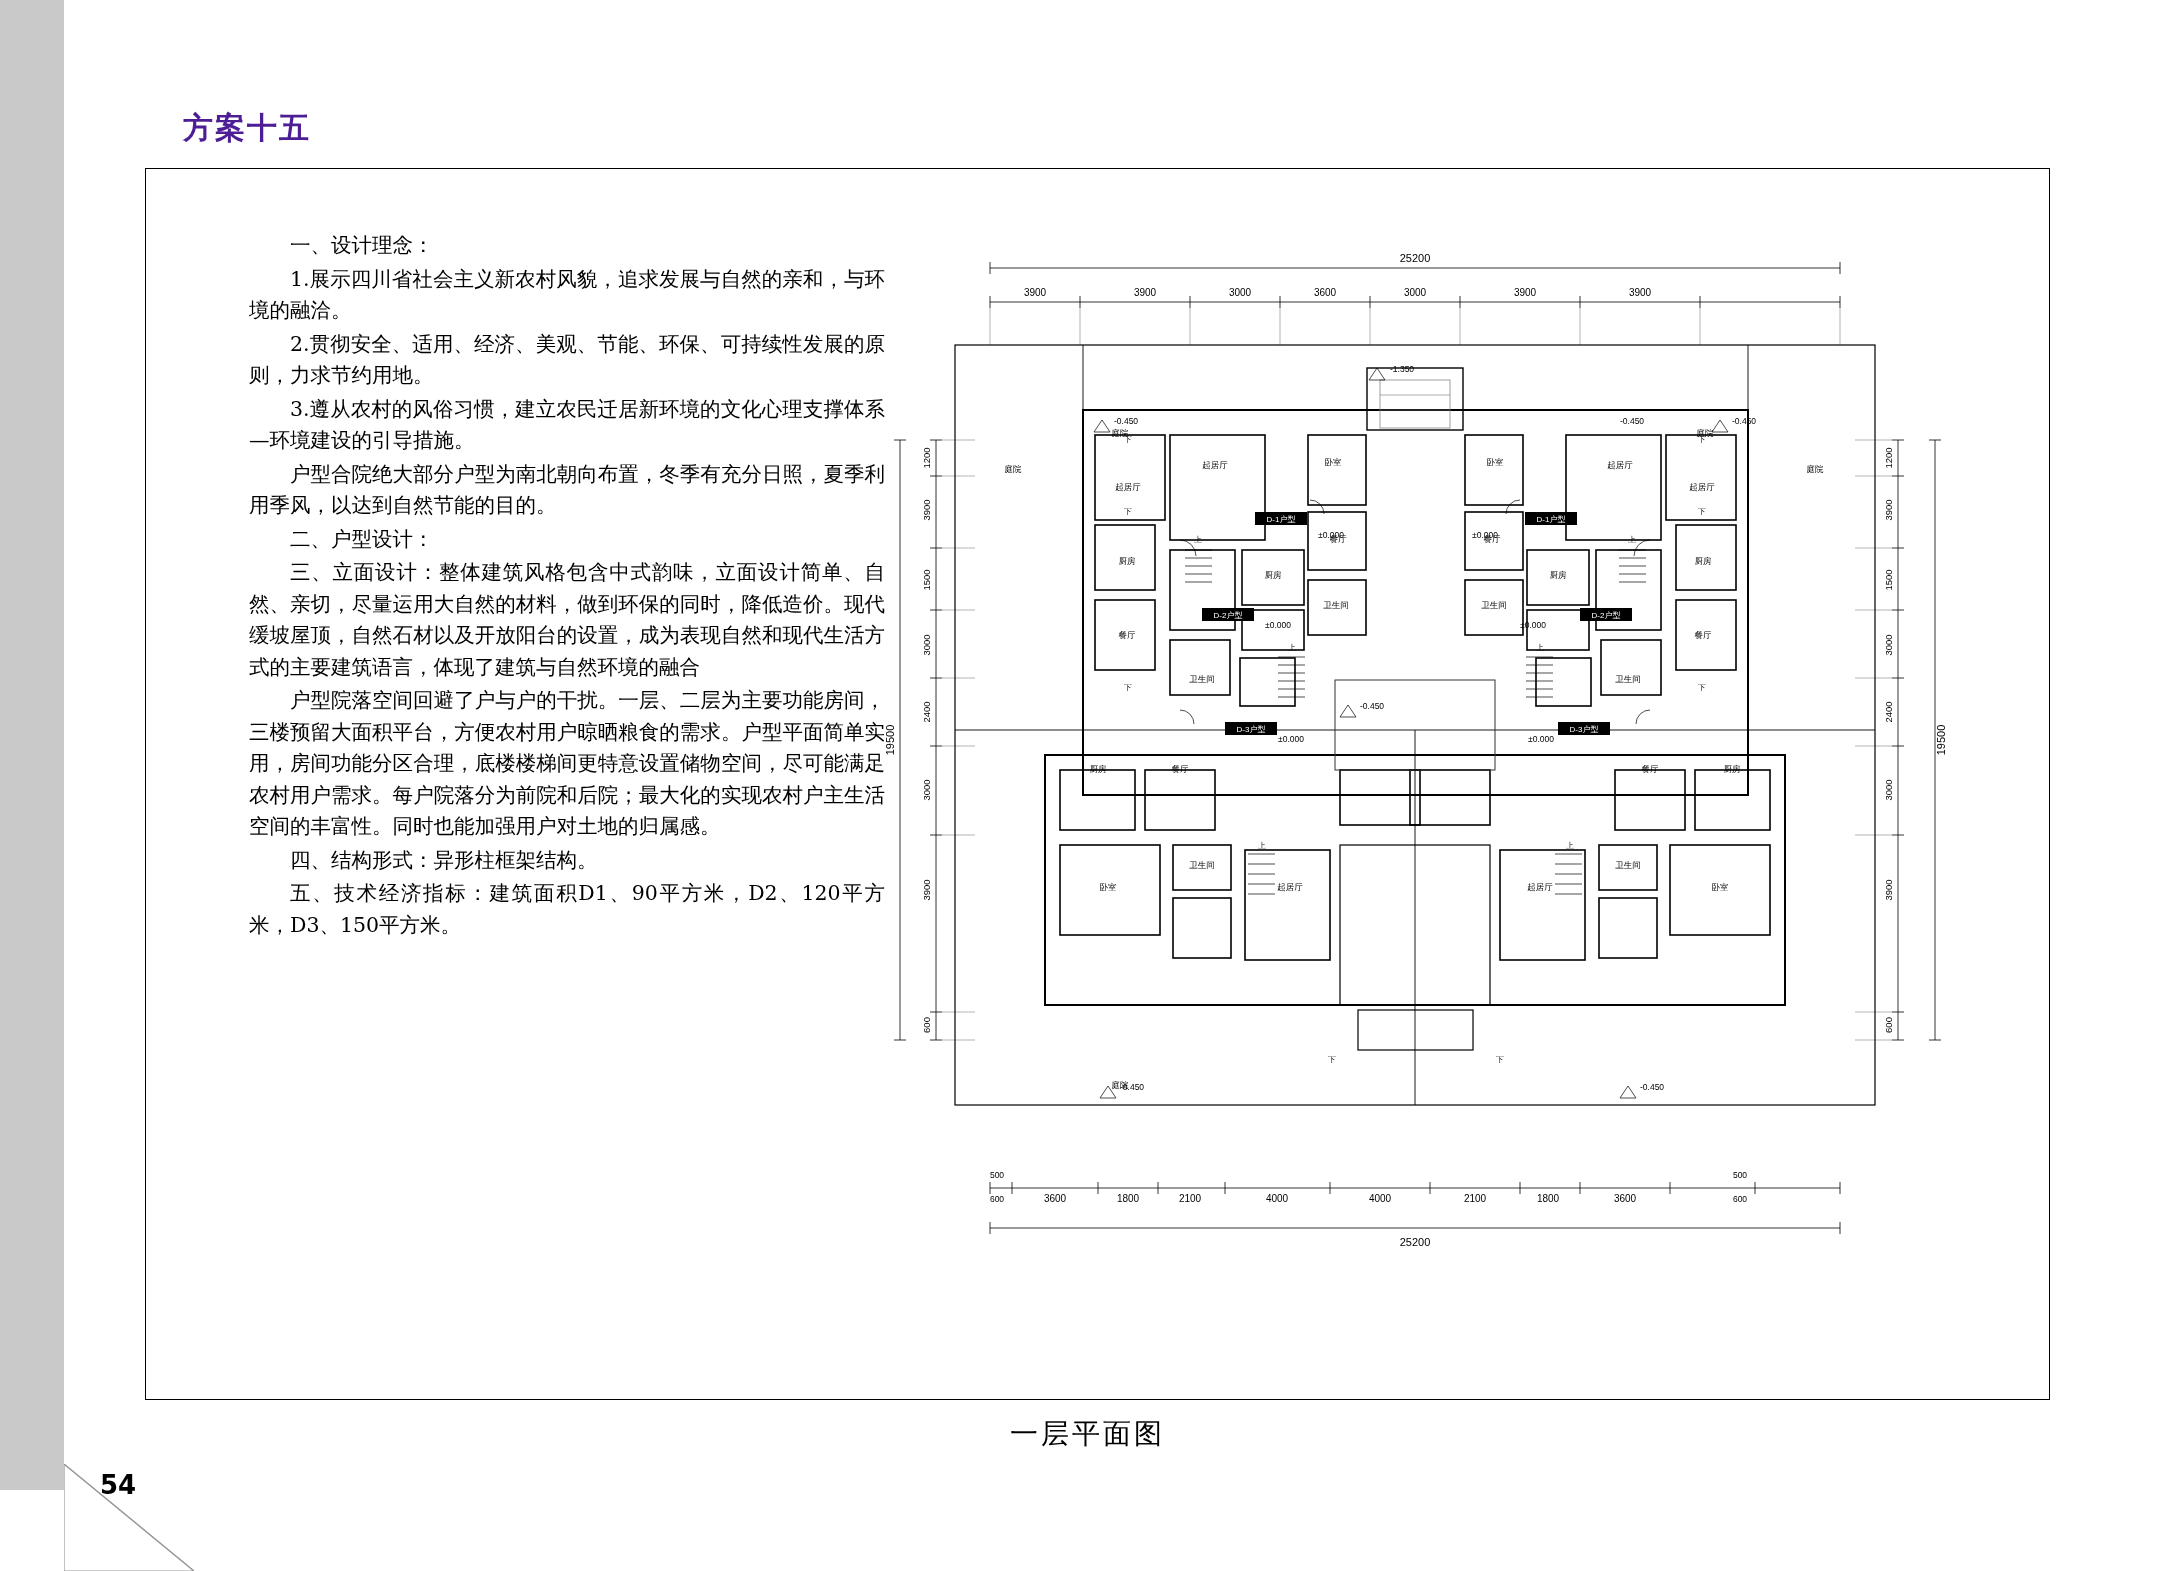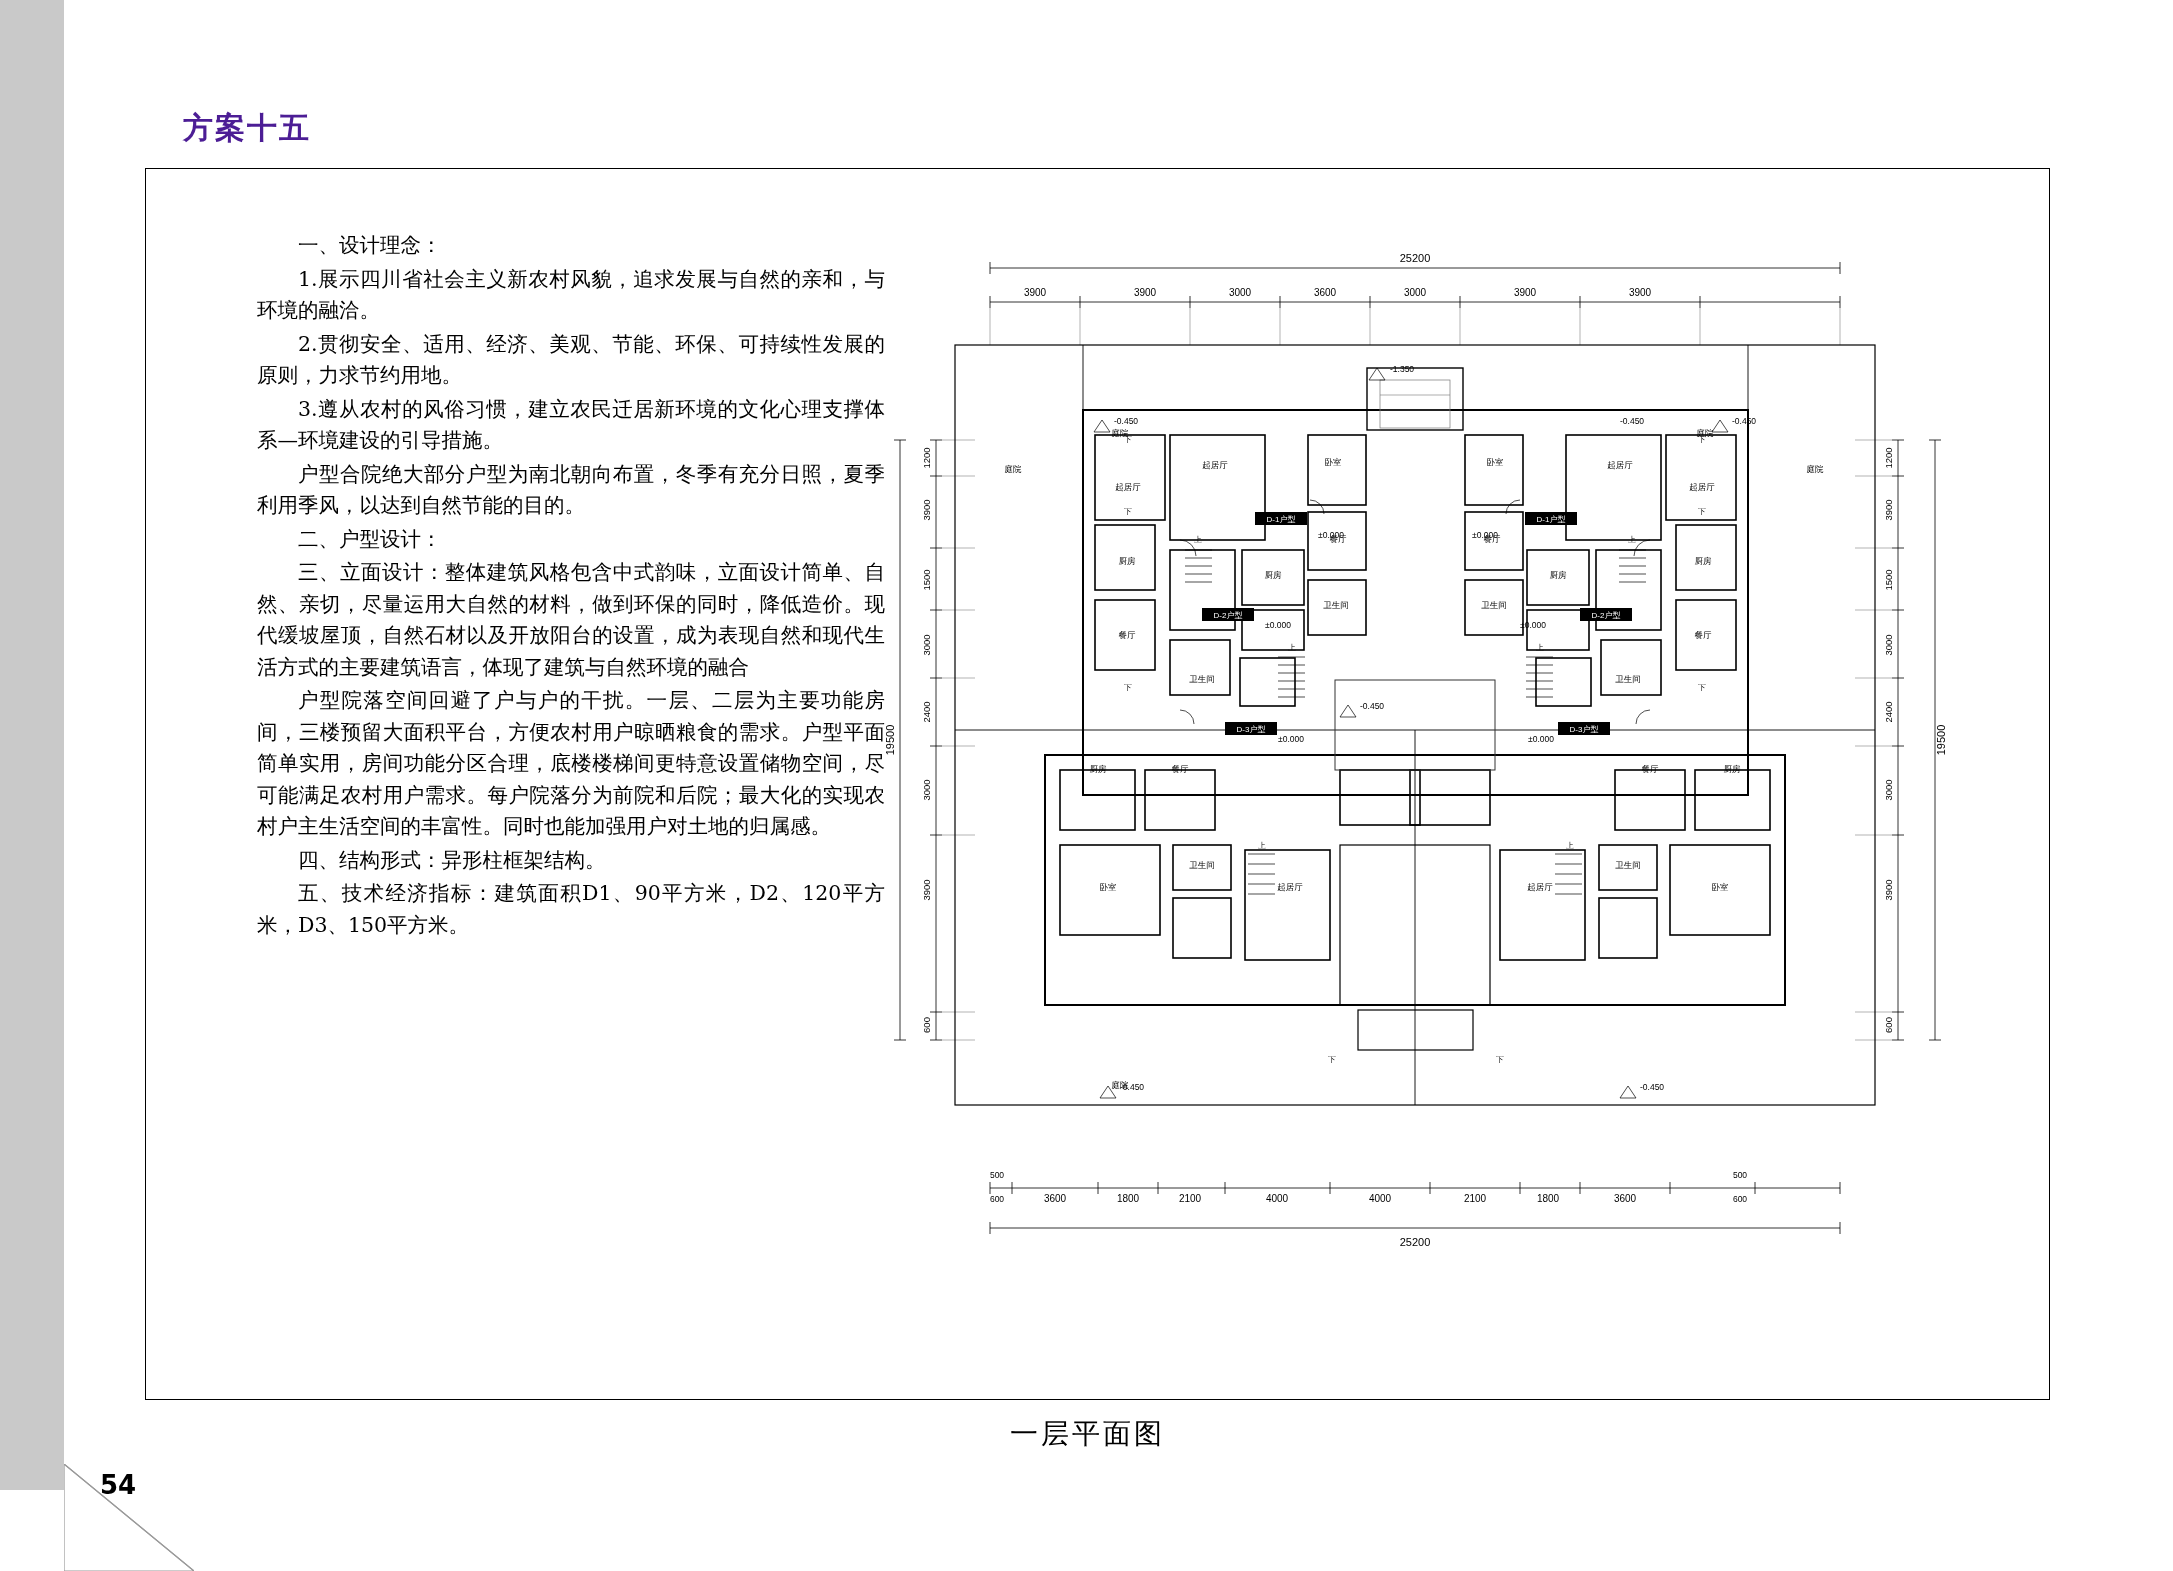--- a/index.html
+++ b/index.html
@@ -81,21 +81,21 @@
     letter-spacing: 4px;
     margin-left: 105px;
     margin-bottom: 18px;
   }
   .para {
     font-family: "DejaVu Serif", serif;
     font-size: 20.5px;
     line-height: 31.5px;
     text-align: justify;
     text-indent: 2em;
-    margin: 0 0 2px 12px;
+    margin: 0 0 2px 4px;
     color: #000;
   }
   
   .drawing {
     position: absolute;
     left: 880px;
     top: 250px;
     width: 1110px;
     height: 1100px;
     text-align: right;

